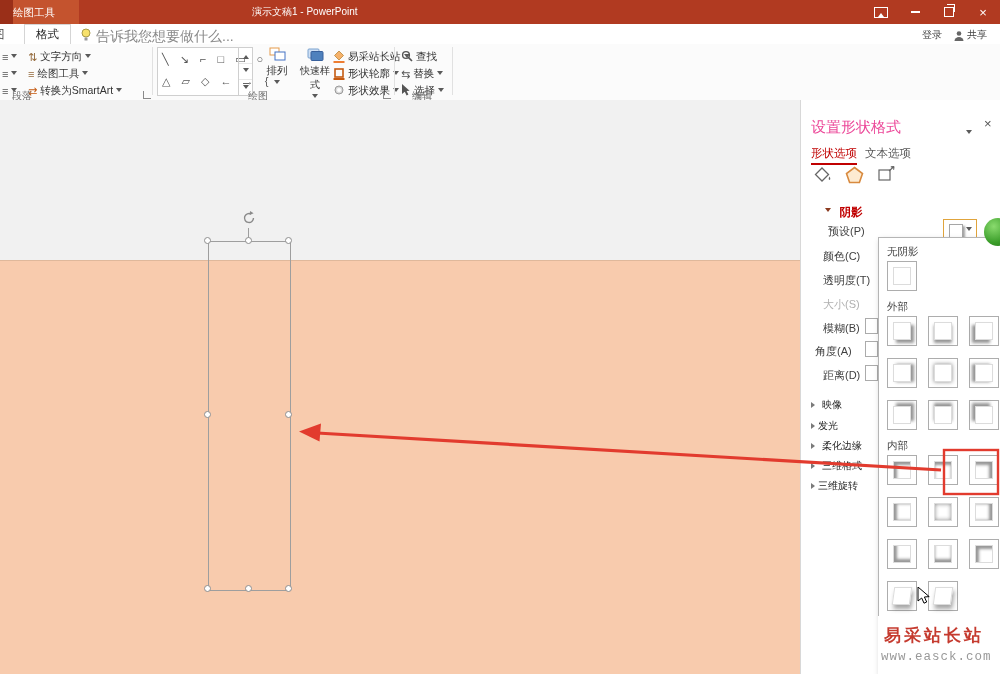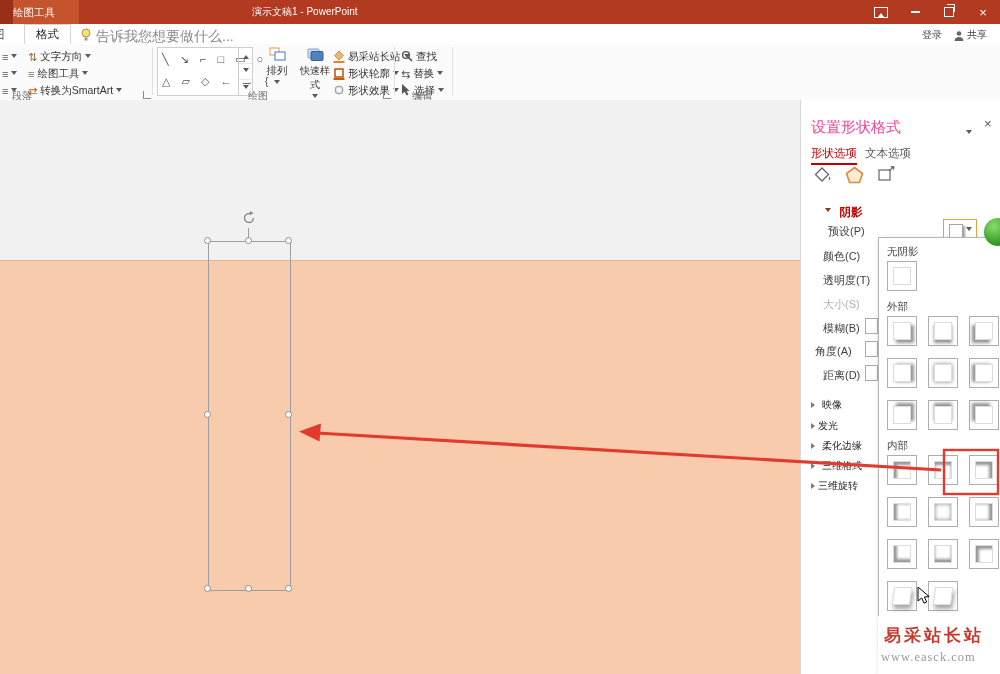--- a/index.html
+++ b/index.html
@@ -74,21 +74,21 @@
   .out-ul .sq{box-shadow:-3px -3px 3px rgba(90,90,90,.65)}
   .in-dr .sq{box-shadow:inset 3px 3px 3px rgba(80,80,80,.6)}  .in-d .sq{box-shadow:inset 0 3px 3px rgba(80,80,80,.6)}
   .in-dl .sq{box-shadow:inset -3px 3px 3px rgba(80,80,80,.6)} .in-r .sq{box-shadow:inset 3px 0 3px rgba(80,80,80,.6)}
   .in-c .sq{box-shadow:inset 0 0 4px rgba(80,80,80,.65)}      .in-l .sq{box-shadow:inset -3px 0 3px rgba(80,80,80,.6)}
   .in-ur .sq{box-shadow:inset 3px -3px 3px rgba(80,80,80,.6)} .in-u .sq{box-shadow:inset 0 -3px 3px rgba(80,80,80,.6)}
   .persp .sq{box-shadow:2px 4px 4px rgba(80,80,80,.5);transform:skewX(-8deg)}
   .greenball{left:984px;top:218px;width:28px;height:28px;border-radius:50%;z-index:46;
              background:radial-gradient(circle at 35% 30%, #8ADB6E, #3B9E2A 60%, #237317)}
   .wm{left:878px;top:616px;width:122px;height:58px;background:#fff;z-index:55}
   .wm1{font-family:"Liberation Serif","DejaVu Serif",serif;font-size:17px;font-weight:bold;color:#C53A2E;letter-spacing:3px}
-  .wm2{font-family:Liberation Serif, serif;font-size:12.5px;color:#999;letter-spacing:1px}
+  .wm2{font-family:Liberation Mono, monospace;font-size:12.5px;color:#999;letter-spacing:1px}
 </style>
 </head>
 <body>
 
 <div class="titlebar ab">
   <div class="tb-dark ab"></div>
   <div class="ctx ab">绘图工具</div>
   <div class="wtitle ab">演示文稿1 - PowerPoint</div>
   <div class="tbtn ab" style="left:864px">
     <span class="ro-box">

